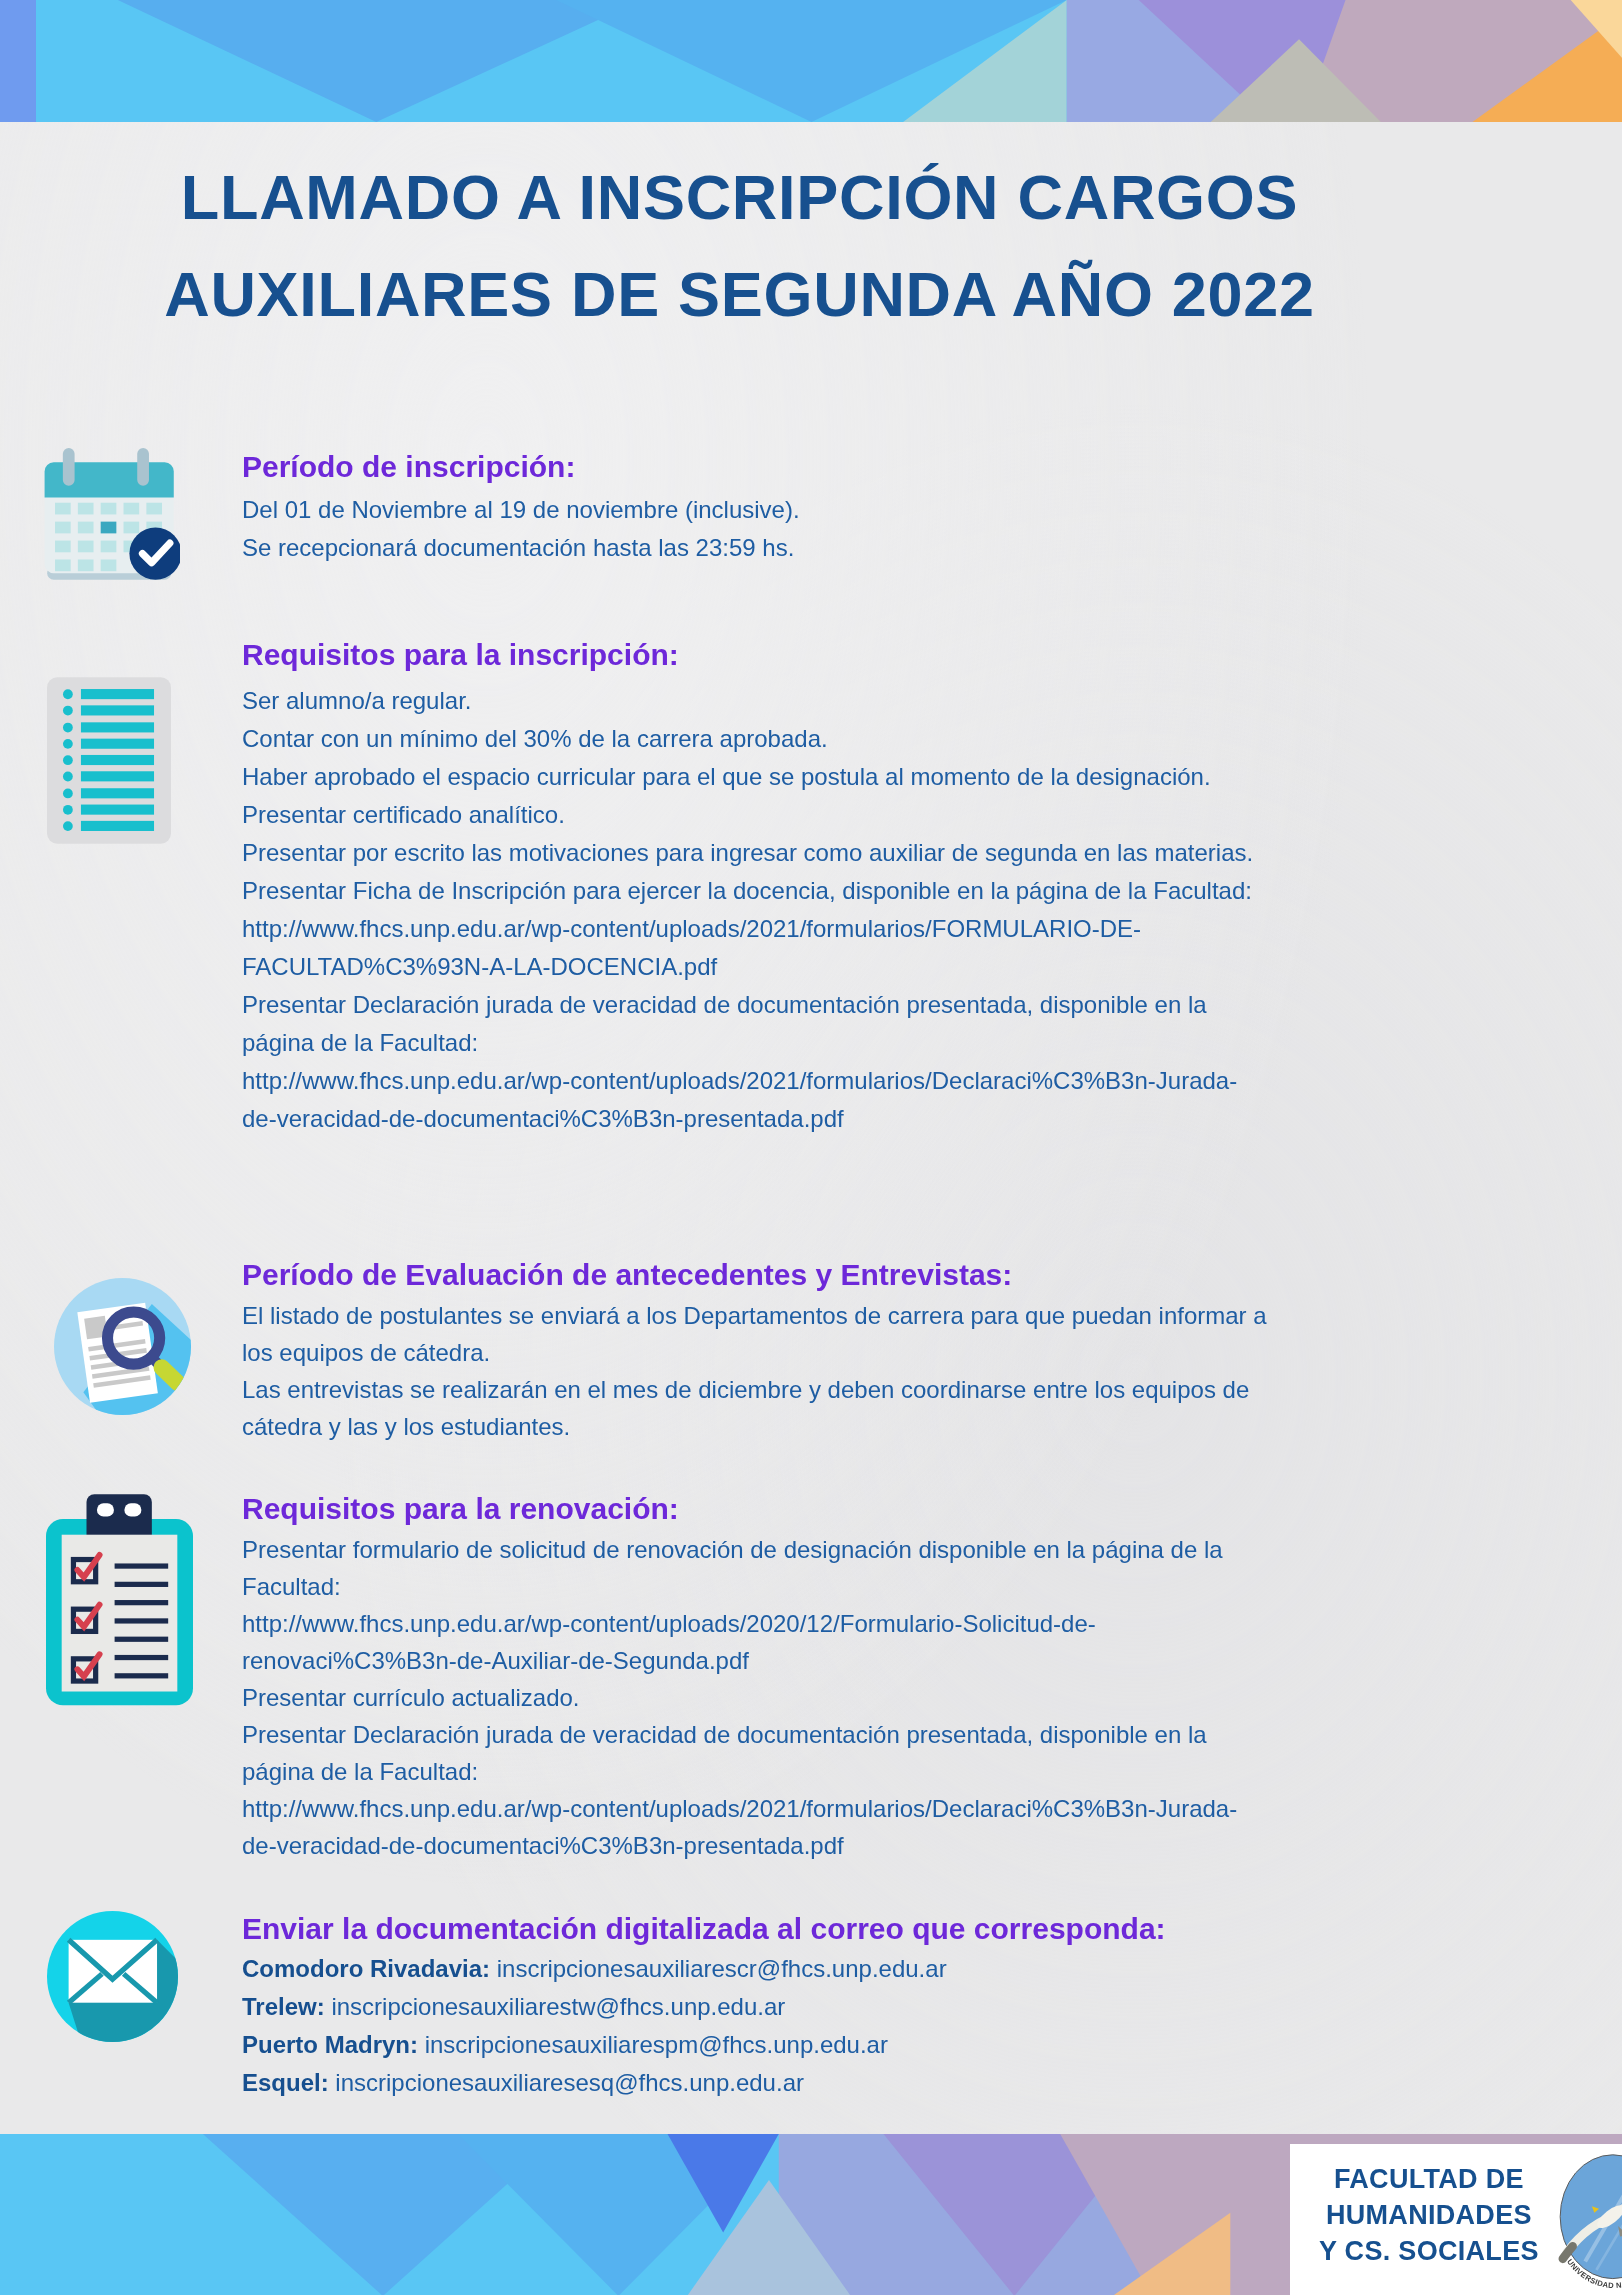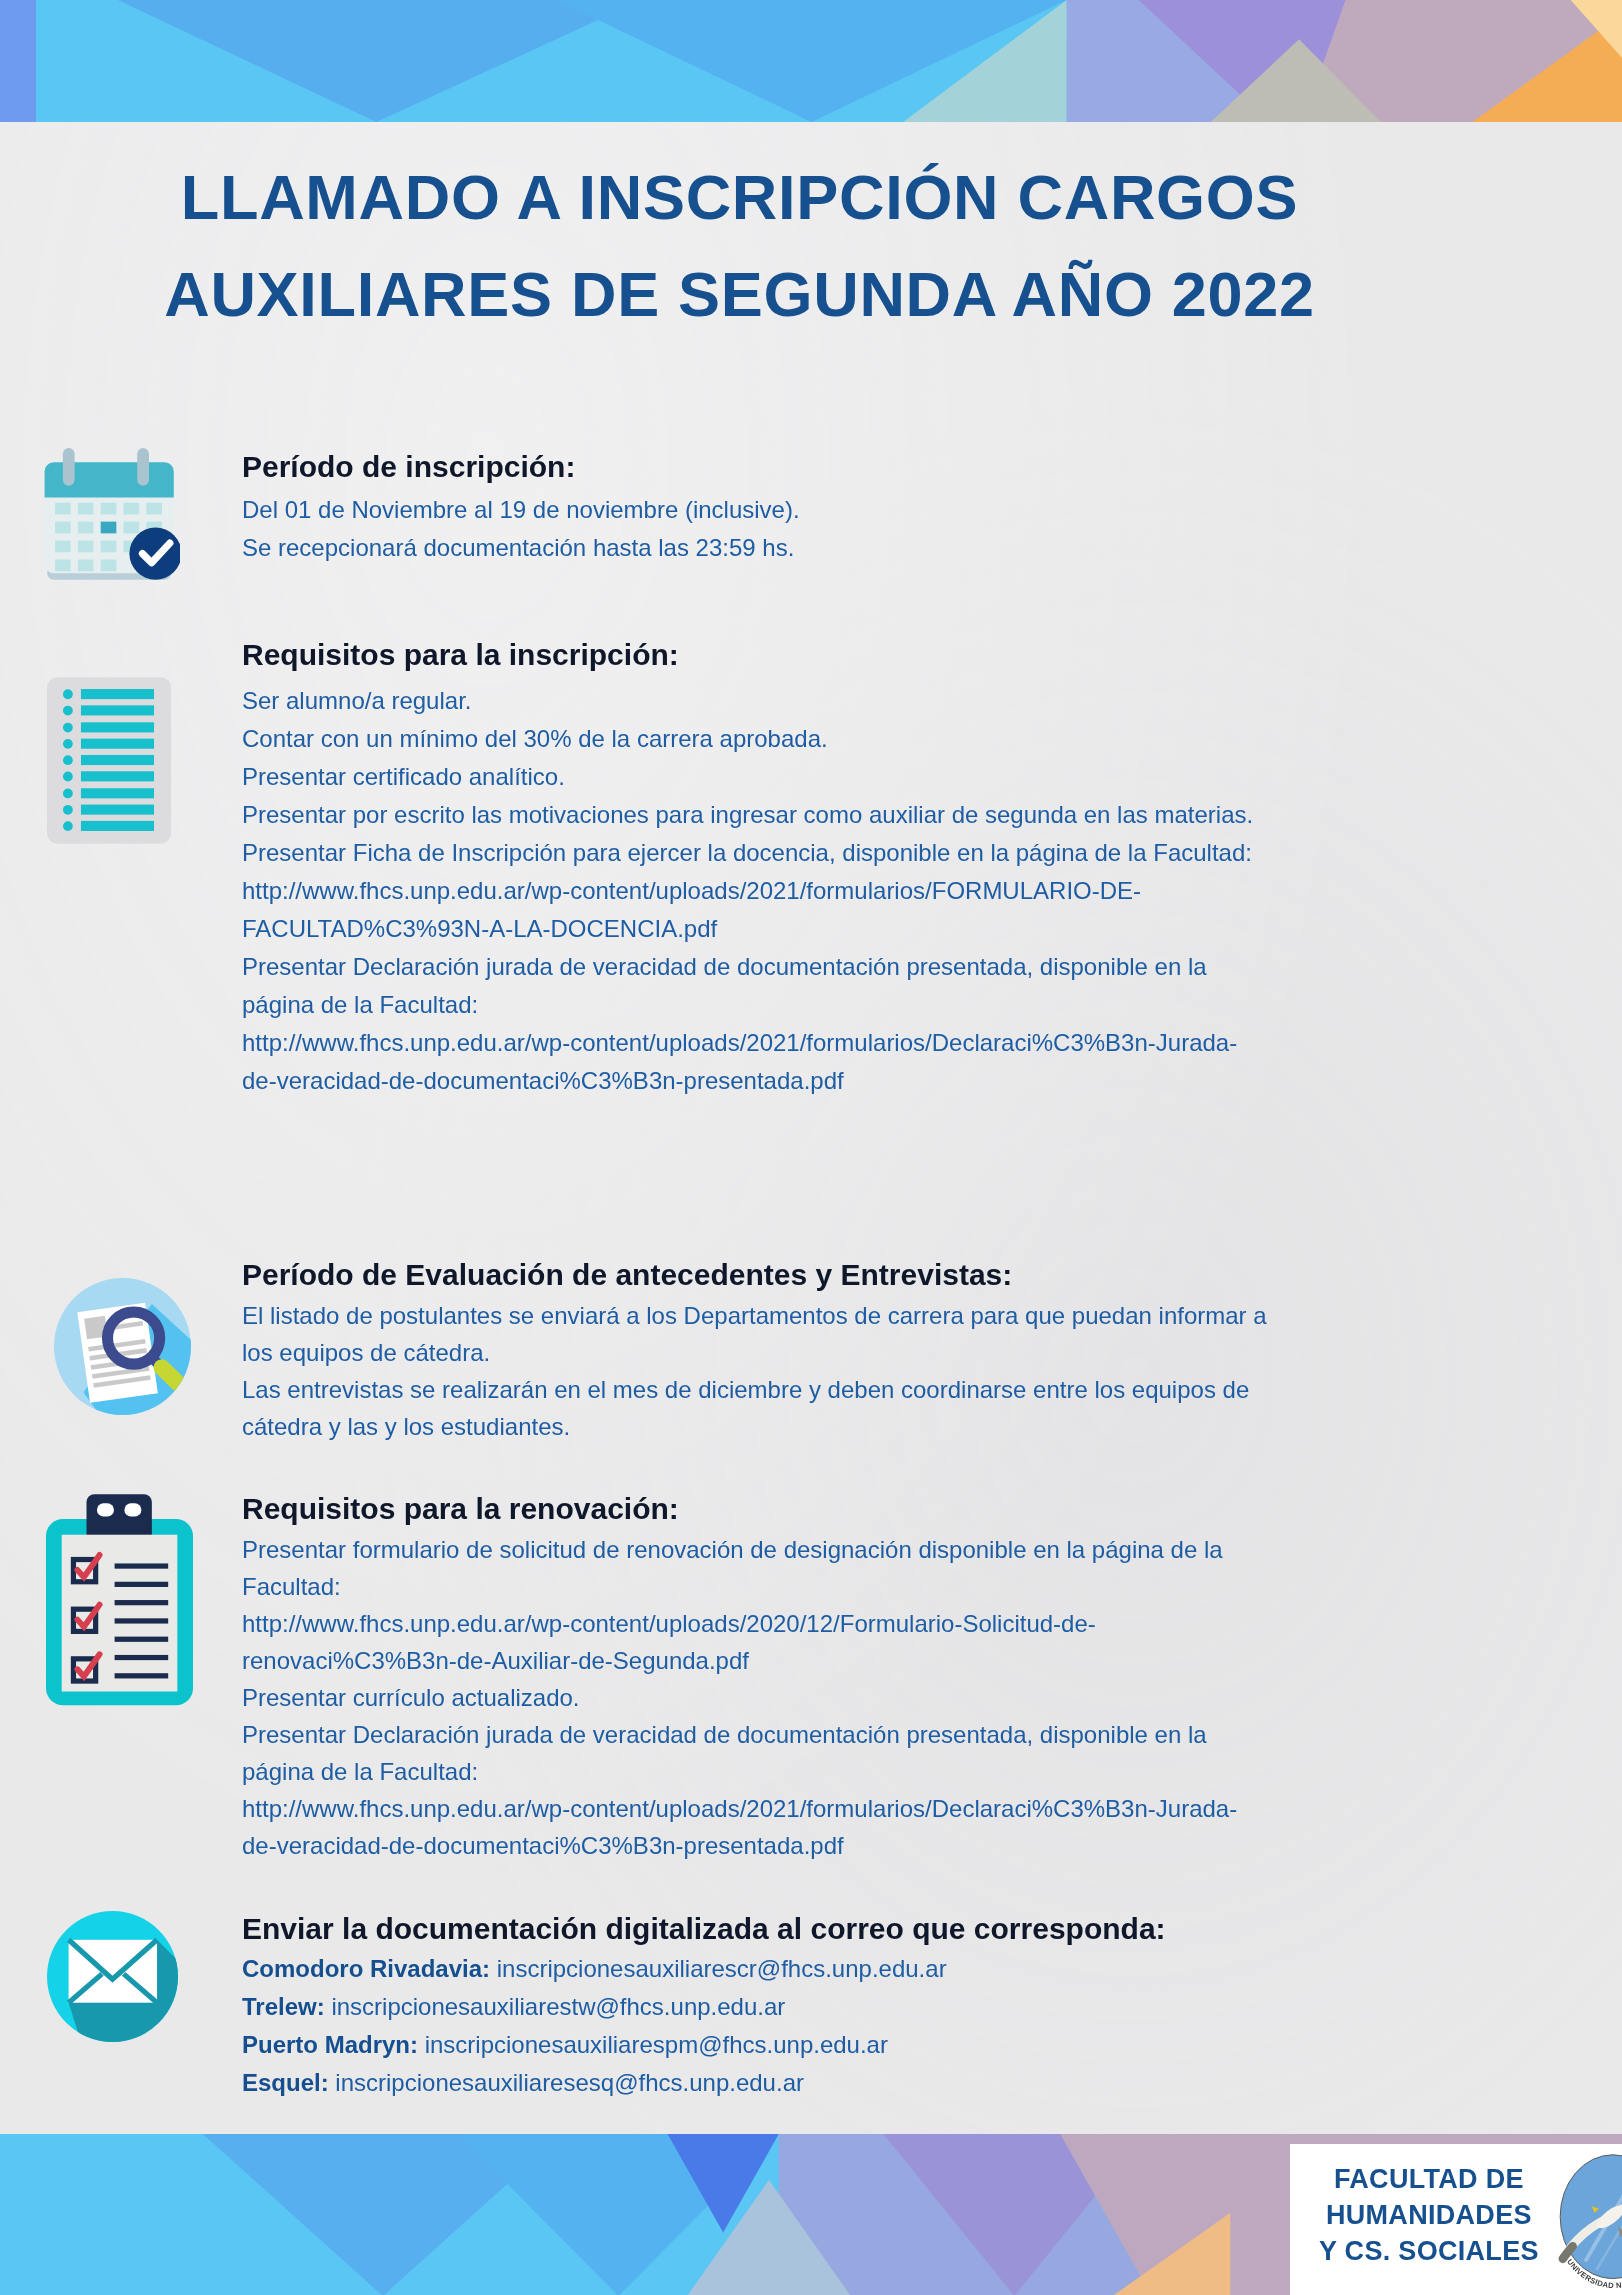--- a/index.html
+++ b/index.html
@@ -16,21 +16,21 @@
 
   .page-title{
     position:absolute;left:0;top:149px;width:1479px;text-align:center;
     color:#17508f;font-size:63px;font-weight:bold;line-height:97px;letter-spacing:0.7px;
   }
 
   .section{position:absolute;left:0;width:1623px;}
   .icon-wrap{position:absolute;display:block;}
   .section-heading{
     position:absolute;left:242px;top:0;width:1341px;
-    font-size:30px;font-weight:bold;color:#0f172a;line-height:34px;
+    font-size:30px;font-weight:bold;color:#6d28d9;line-height:34px;
   }
   .lines{position:absolute;left:242px;width:1348px;font-size:24px;color:#1e5da3;}
   .lines .line{white-space:nowrap;}
   .lh58{line-height:38px;}
   .lh57{line-height:37px;}
   .lh565{line-height:37px;}
 
   .contact-line .contact-label{font-weight:bold;color:#164f8f;}
   .contact-line .contact-email{color:#1e5da3;}
 
@@ -126,20 +126,21 @@
           <rect x="52" y="195" width="112" height="15.5"></rect>
         <circle cx="32" cy="228" r="7.5"></circle>
           <rect x="52" y="220" width="112" height="15.5"></rect>
       </g>
     </svg>
   </span>
   <div class="section-heading">Requisitos para la inscripción:</div>
   <div class="lines lh58" style="top:44px;">
       <div class="line">Ser alumno/a regular.</div>
       <div class="line">Contar con un mínimo del 30% de la carrera aprobada.</div>
+      <div class="line">Haber aprobado el espacio curricular para el que se postula al momento de la designación.</div>
       <div class="line">Presentar certificado analítico.</div>
       <div class="line">Presentar por escrito las motivaciones para ingresar como auxiliar de segunda en las materias.</div>
       <div class="line">Presentar Ficha de Inscripción para ejercer la docencia, disponible en la página de la Facultad:</div>
       <div class="line">http://www.fhcs.unp.edu.ar/wp-content/uploads/2021/formularios/FORMULARIO-DE-</div>
       <div class="line">FACULTAD%C3%93N-A-LA-DOCENCIA.pdf</div>
       <div class="line">Presentar Declaración jurada de veracidad de documentación presentada, disponible en la</div>
       <div class="line">página de la Facultad:</div>
       <div class="line">http://www.fhcs.unp.edu.ar/wp-content/uploads/2021/formularios/Declaraci%C3%B3n-Jurada-</div>
       <div class="line">de-veracidad-de-documentaci%C3%B3n-presentada.pdf</div>
     </div>

